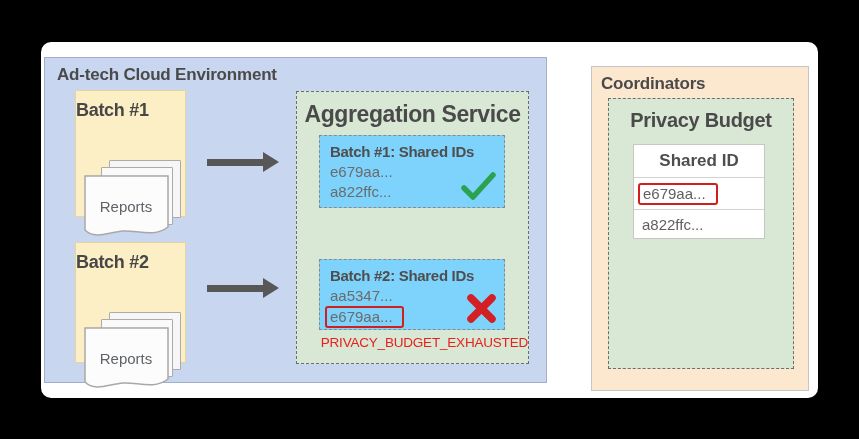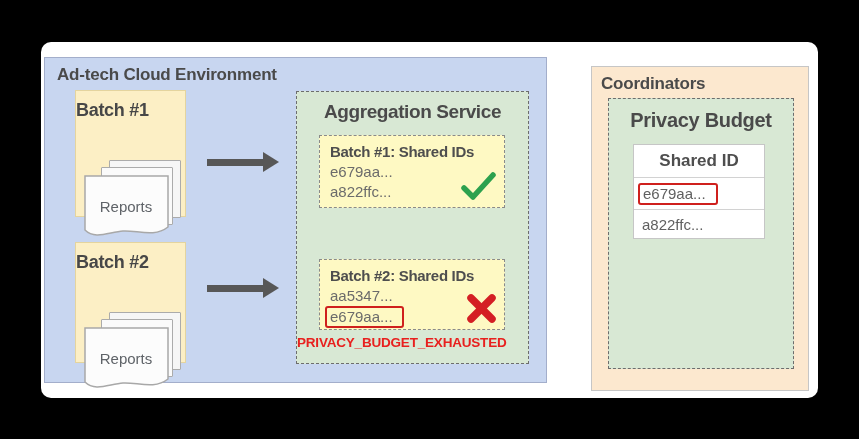--- a/index.html
+++ b/index.html
@@ -53,40 +53,40 @@
     position:absolute;left:58px;top:0;width:0;height:0;
     border-left:16px solid #575757;border-top:10px solid transparent;border-bottom:10px solid transparent;
   }
   
   .agg-box{
     position:absolute;left:251px;top:33px;width:233px;height:273px;
     background:#d8e8d4;border:1.5px dashed #6d6d6d;
   }
   .agg-title{
     position:absolute;top:9px;left:0;width:100%;text-align:center;
-    font-weight:bold;font-size:19px;color:#4a4a4a;letter-spacing:-0.4px;
+    font-weight:bold;font-size:23px;color:#4a4a4a;letter-spacing:-0.4px;
   }
   .result-box{
-    position:absolute;left:22px;width:186px;background:#fef9c3;
+    position:absolute;left:22px;width:186px;background:#7dd3fc;
     border:1.5px dashed #8a8a8a;padding:6px 10px 4px 10px;
   }
   .result-1{top:43px;height:73px;}
   .result-2{top:167px;height:71px;}
   .result-title{font-weight:bold;font-size:15px;color:#4e4e4e;line-height:20px;white-space:nowrap;letter-spacing:-0.3px;}
   .id-line{font-size:15px;color:#6b6b6b;line-height:20px;white-space:nowrap;}
   .red-box{
     display:inline-block;border:2px solid #cf201d;border-radius:3px;
     padding:0 9px 1px 3px;margin-left:-5px;line-height:17px;
   }
   .status-icon{position:absolute;}
   .check-icon{right:7px;bottom:6px;}
   .x-icon{right:7px;bottom:5px;}
   .error-label{
-    position:absolute;top:243px;left:0;width:100%;text-align:left;
-    font-weight:bold;font-size:13.5px;color:#e8201e;letter-spacing:-0.2px;white-space:nowrap;
+    position:absolute;top:243px;left:0;width:100%;text-align:right;
+    font-weight:normal;font-size:13.5px;color:#e8201e;letter-spacing:-0.2px;white-space:nowrap;
   }
   
   .coord-box{
     position:absolute;left:550px;top:24px;width:218px;height:325px;
     background:#fce8cf;border:1px solid #c6c6c6;
   }
   .coord-title{left:9px;top:7px;}
   .privacy-box{
     position:absolute;left:16px;top:31px;width:186px;height:271px;
     background:#d8e8d4;border:1.5px dashed #6d6d6d;

